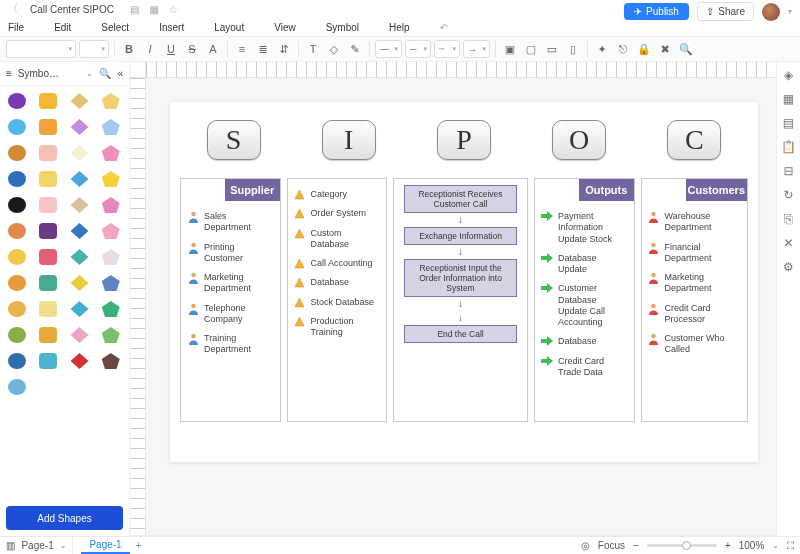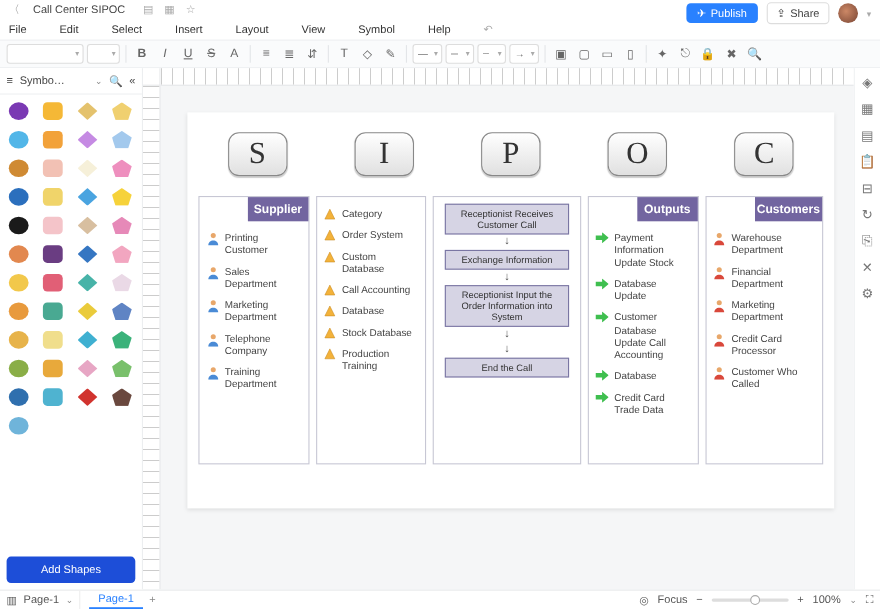--- a/index.html
+++ b/index.html
@@ -320,30 +320,30 @@
           <div class="col">
             <div class="col-head">Supplier</div>
             <div class="col-body" id="col-supplier">
                 <div class="li">
                   <span class="ic">
                     <svg width="11" height="12" viewBox="0 0 11 12">
                       <circle cx="5.5" cy="3" r="2.3" fill="#e8a76a"></circle>
                       <path d="M1 12c0-3 2-4.5 4.5-4.5S10 9 10 12" fill="#4a8bd6"></path>
                     </svg>
                   </span>
+                  <span>Sales Department</span>
+                </div>
+                <div class="li">
+                  <span class="ic">
+                    <svg width="11" height="12" viewBox="0 0 11 12">
+                      <circle cx="5.5" cy="3" r="2.3" fill="#e8a76a"></circle>
+                      <path d="M1 12c0-3 2-4.5 4.5-4.5S10 9 10 12" fill="#4a8bd6"></path>
+                    </svg>
+                  </span>
                   <span>Printing Customer</span>
-                </div>
-                <div class="li">
-                  <span class="ic">
-                    <svg width="11" height="12" viewBox="0 0 11 12">
-                      <circle cx="5.5" cy="3" r="2.3" fill="#e8a76a"></circle>
-                      <path d="M1 12c0-3 2-4.5 4.5-4.5S10 9 10 12" fill="#4a8bd6"></path>
-                    </svg>
-                  </span>
-                  <span>Sales Department</span>
                 </div>
                 <div class="li">
                   <span class="ic">
                     <svg width="11" height="12" viewBox="0 0 11 12">
                       <circle cx="5.5" cy="3" r="2.3" fill="#e8a76a"></circle>
                       <path d="M1 12c0-3 2-4.5 4.5-4.5S10 9 10 12" fill="#4a8bd6"></path>
                     </svg>
                   </span>
                   <span>Marketing Department</span>
                 </div>

